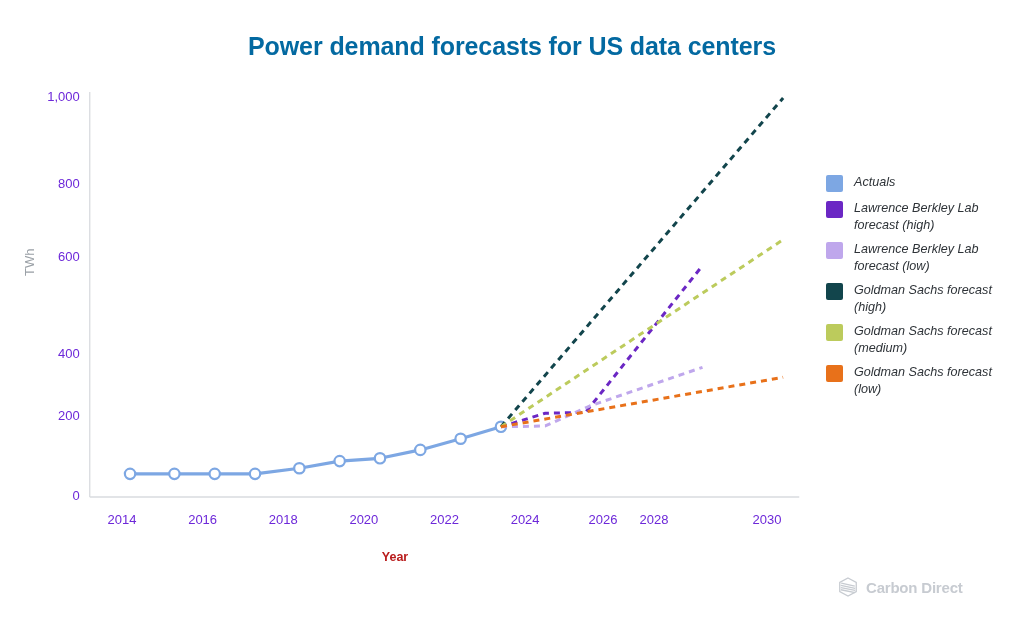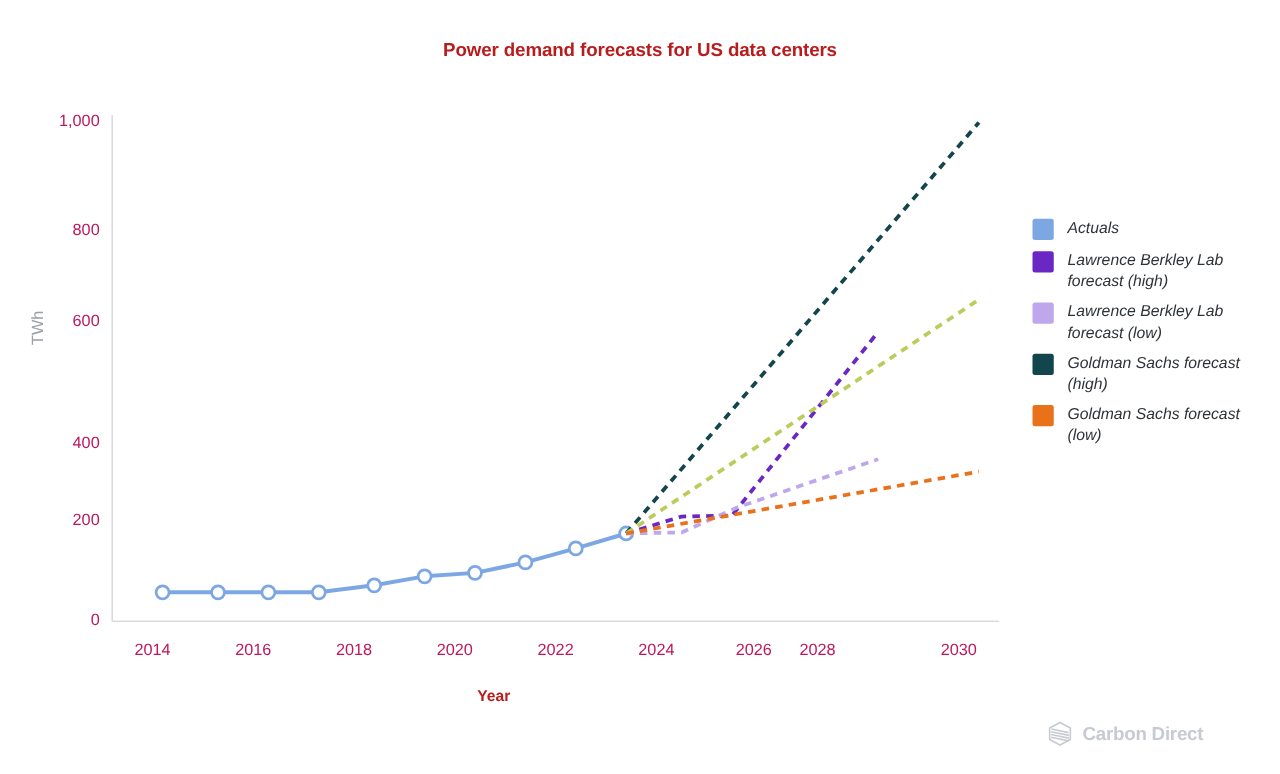--- a/index.html
+++ b/index.html
@@ -7,34 +7,34 @@
   body{
     width:1024px;height:619px;
     background:#ffffff;
     font-family:"Liberation Sans","DejaVu Sans",sans-serif;
     overflow:hidden;position:relative;
   }
   #chart-root{position:absolute;inset:0;}
   .chart-title{
     position:absolute;left:0;right:0;top:32px;
     text-align:center;
-    font-size:15px;font-weight:bold;color:#b91c1c;
+    font-size:25px;font-weight:bold;color:#0369a1;
     letter-spacing:-0.1px;
   }
   .plot-svg{position:absolute;left:0;top:0;}
   .y-axis-title{
     position:absolute;left:22px;top:276px;
     transform:rotate(-90deg);transform-origin:left top;
     font-size:13px;color:#9aa0a6;white-space:nowrap;
   }
   .x-axis-title{
     position:absolute;left:0;width:790px;top:550px;
     text-align:center;font-size:12.5px;color:#b91c1c;font-weight:bold;
   }
-  .tick-label{position:absolute;font-size:13px;color:#be185d;white-space:nowrap;}
+  .tick-label{position:absolute;font-size:13px;color:#6d28d9;white-space:nowrap;}
   .tick-y{text-align:right;width:60px;}
   .tick-x{text-align:center;width:70px;}
   .legend{position:absolute;left:826px;top:174px;width:195px;}
   .legend-item{display:flex;align-items:flex-start;margin-bottom:8px;font-style:italic;}
   .legend-swatch{
     width:17px;height:17px;border-radius:2px;flex:0 0 17px;margin-top:1px;
   }
   .legend-label{
     margin-left:11px;font-size:12.6px;line-height:16.5px;color:#2e3338;
   }
@@ -114,20 +114,24 @@
       </div>
       <div class="legend-item">
         <span class="legend-swatch" style="background: rgb(191, 167, 236);"></span>
         <span class="legend-label">Lawrence Berkley Lab forecast (low)</span>
       </div>
       <div class="legend-item">
         <span class="legend-swatch" style="background: rgb(18, 69, 76);"></span>
         <span class="legend-label">Goldman Sachs forecast (high)</span>
       </div>
       <div class="legend-item">
+        <span class="legend-swatch" style="background: rgb(188, 203, 92);"></span>
+        <span class="legend-label">Goldman Sachs forecast (medium)</span>
+      </div>
+      <div class="legend-item">
         <span class="legend-swatch" style="background: rgb(232, 113, 26);"></span>
         <span class="legend-label">Goldman Sachs forecast (low)</span>
       </div>
     </div>
 
   <div class="brand">
     <svg width="22" height="22" viewBox="0 0 24 24">
       <g fill="none" stroke="#c7cbd1" stroke-width="1.4">
         <path d="M12 2.2 L21 7 L21 17 L12 21.8 L3 17 L3 7 Z"></path>
         <path d="M4.2 10.2 L19.8 13.4"></path>

